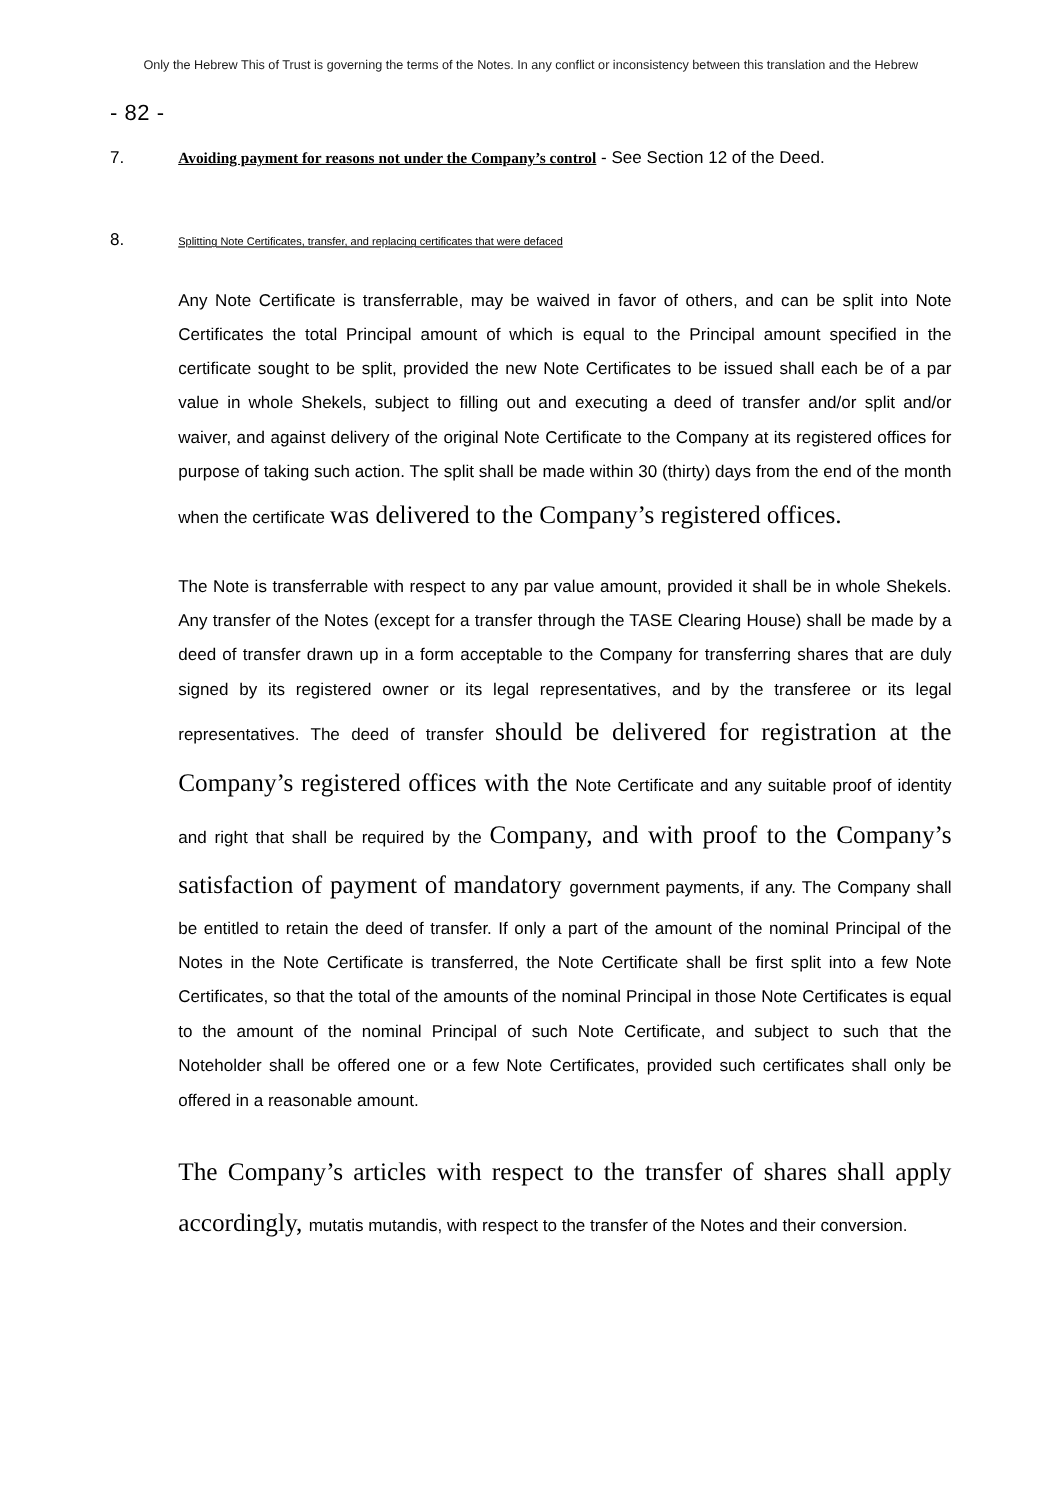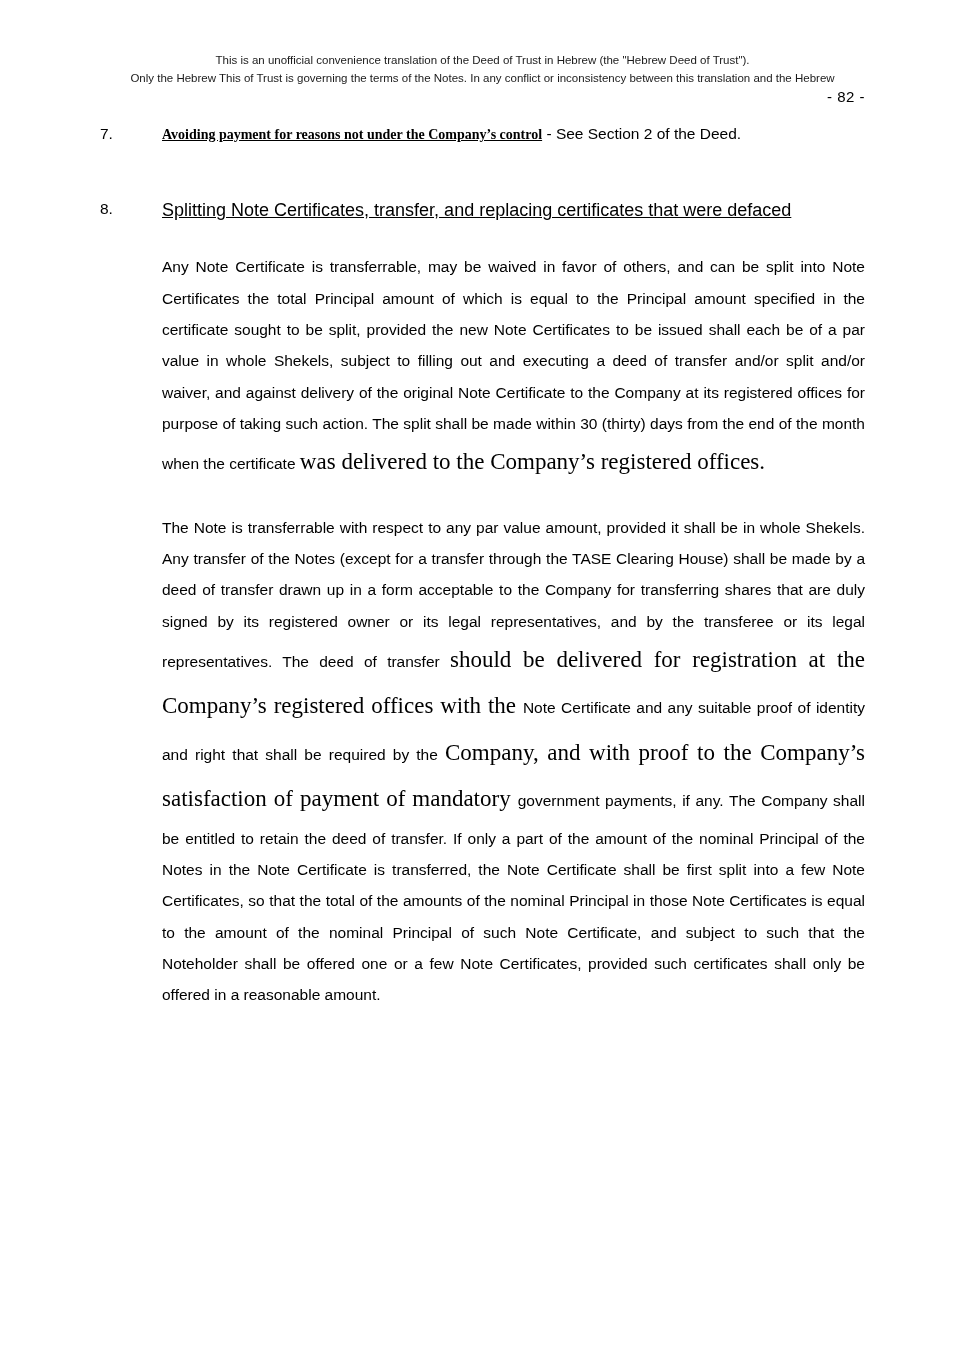--- a/index.html
+++ b/index.html
@@ -25,22 +25,23 @@
     font-size: 11.5px;
     line-height: 1.55;
     color: #1a1a1a;
     margin: 0 auto;
     width: 740px;
   }
   .disclaimer div {
     white-space: normal;
   }
   .page-number {
-    text-align: right;
-    font-size: 15px;
+    text-align: left;
+    font-size: 20px;
+    margin-top: 22px;
     margin-bottom: 10px;
     letter-spacing: 0.5px;
   }
   .clause {
     display: flex;
     align-items: flex-start;
     margin-top: 16px;
   }
   .clause-number {
     width: 62px;
@@ -55,21 +56,21 @@
     text-align: justify;
   }
   .clause-title-serif {
     font-family: "Liberation Serif", serif;
     font-weight: bold;
     text-decoration: underline;
     font-size: 14px;
   }
   .clause-title-sans {
     text-decoration: underline;
-    font-size: 18px;
+    font-size: 10px;
   }
   .para {
     font-size: 15.5px;
     line-height: 2.02;
     text-align: justify;
     margin: 0 0 0 0;
     padding-left: 62px;
   }
   .spacer-lg { height: 34px; }
   .spacer-md { height: 26px; }
@@ -77,30 +78,29 @@
     font-family: "Liberation Serif", serif;
     font-size: 23px;
   }
 </style>
 </head>
 <body>
 
 <div class="page">
 
   <div class="disclaimer">
-    <div>This is an unofficial convenience translation of the Deed of Trust in Hebrew (the "Hebrew Deed of Trust").</div>
     <div>Only the Hebrew This of Trust is governing the terms of the Notes. In any conflict or inconsistency between this translation and the Hebrew</div>
   </div>
 
   <div class="page-number">- 82 -</div>
 
   <div class="clause">
     <div class="clause-number">7.</div>
     <div class="clause-body">
-      <span class="clause-title-serif">Avoiding payment for reasons not under the Company’s control</span><span> - See Section 2 of the Deed.</span>
+      <span class="clause-title-serif">Avoiding payment for reasons not under the Company’s control</span><span> - See Section 12 of the Deed.</span>
     </div>
   </div>
 
   <div class="spacer-lg"></div>
 
   <div class="clause">
     <div class="clause-number">8.</div>
     <div class="clause-body">
       <span class="clause-title-sans">Splitting Note Certificates, transfer, and replacing certificates that were defaced</span>
     </div>
@@ -109,14 +109,15 @@
   <div class="spacer-md"></div>
 
   <p class="para"><span>Any Note Certificate is transferrable, may be waived in favor of others, and can be split into Note Certificates the total Principal amount of which is equal to the Principal amount specified in the certificate sought to be split, provided the new Note Certificates to be issued shall each be of a par value in whole Shekels, subject to filling out and executing a deed of transfer and/or split and/or waiver, and against delivery of the original Note Certificate to the Company at its registered offices for purpose of taking such action. The split shall be made within 30 (thirty) days from the end of the month when the certificate </span><span class="mix-serif">was delivered to the Company’s registered offices.</span></p>
 
   <div class="spacer-md"></div>
 
   <p class="para"><span>The Note is transferrable with respect to any par value amount, provided it shall be in whole Shekels. Any transfer of the Notes (except for a transfer through the TASE Clearing House) shall be made by a deed of transfer drawn up in a form acceptable to the Company for transferring shares that are duly signed by its registered owner or its legal representatives, and by the transferee or its legal representatives. The deed of transfer </span><span class="mix-serif">should be delivered for registration at the Company’s registered offices with the </span><span>Note Certificate and any suitable proof of identity and right that shall be required by the </span><span class="mix-serif">Company, and with proof to the Company’s satisfaction of payment of mandatory </span><span>government payments, if any. The Company shall be entitled to retain the deed of transfer. If only a part of the amount of the nominal Principal of the Notes in the Note Certificate is transferred, the Note Certificate shall be first split into a few Note Certificates, so that the total of the amounts of the nominal Principal in those Note Certificates is equal to the amount of the nominal Principal of such Note Certificate, and subject to such that the Noteholder shall be offered one or a few Note Certificates, provided such certificates shall only be offered in a reasonable amount.</span></p>
 
   <div class="spacer-md"></div>
 
+  <p class="para"><span class="mix-serif">The Company’s articles with respect to the transfer of shares shall apply accordingly, </span><span>mutatis mutandis, with respect to the transfer of the Notes and their conversion.</span></p>
 
 </div>
 
 </body></html>

